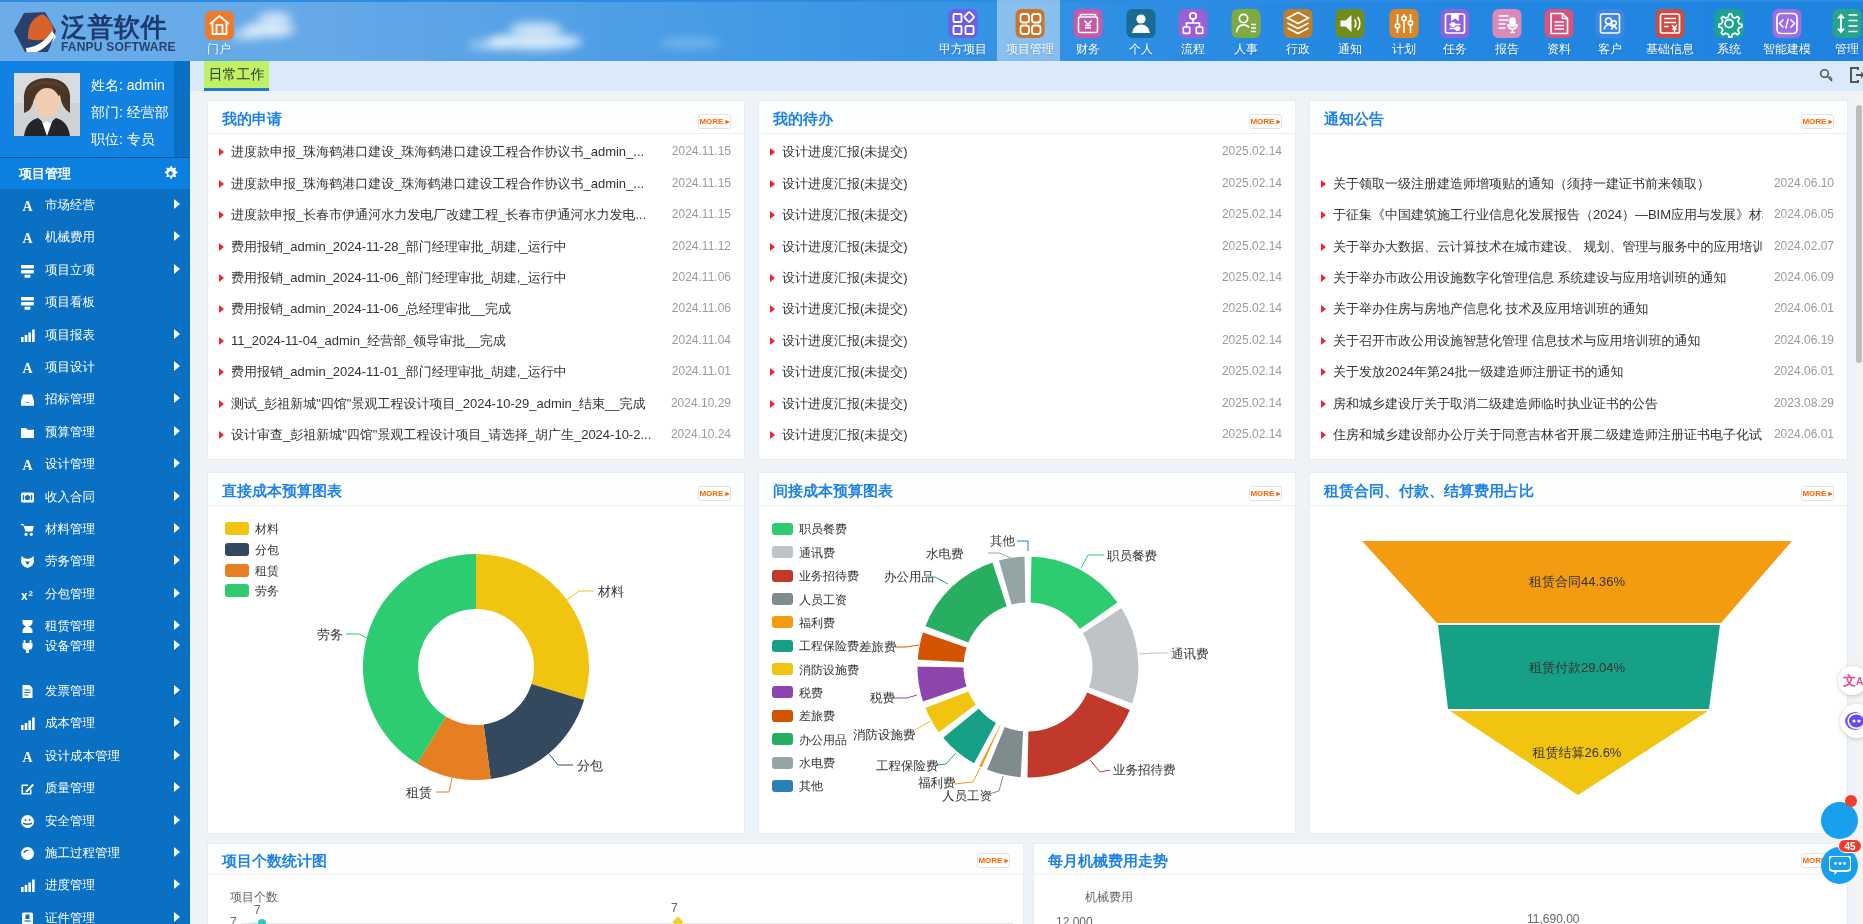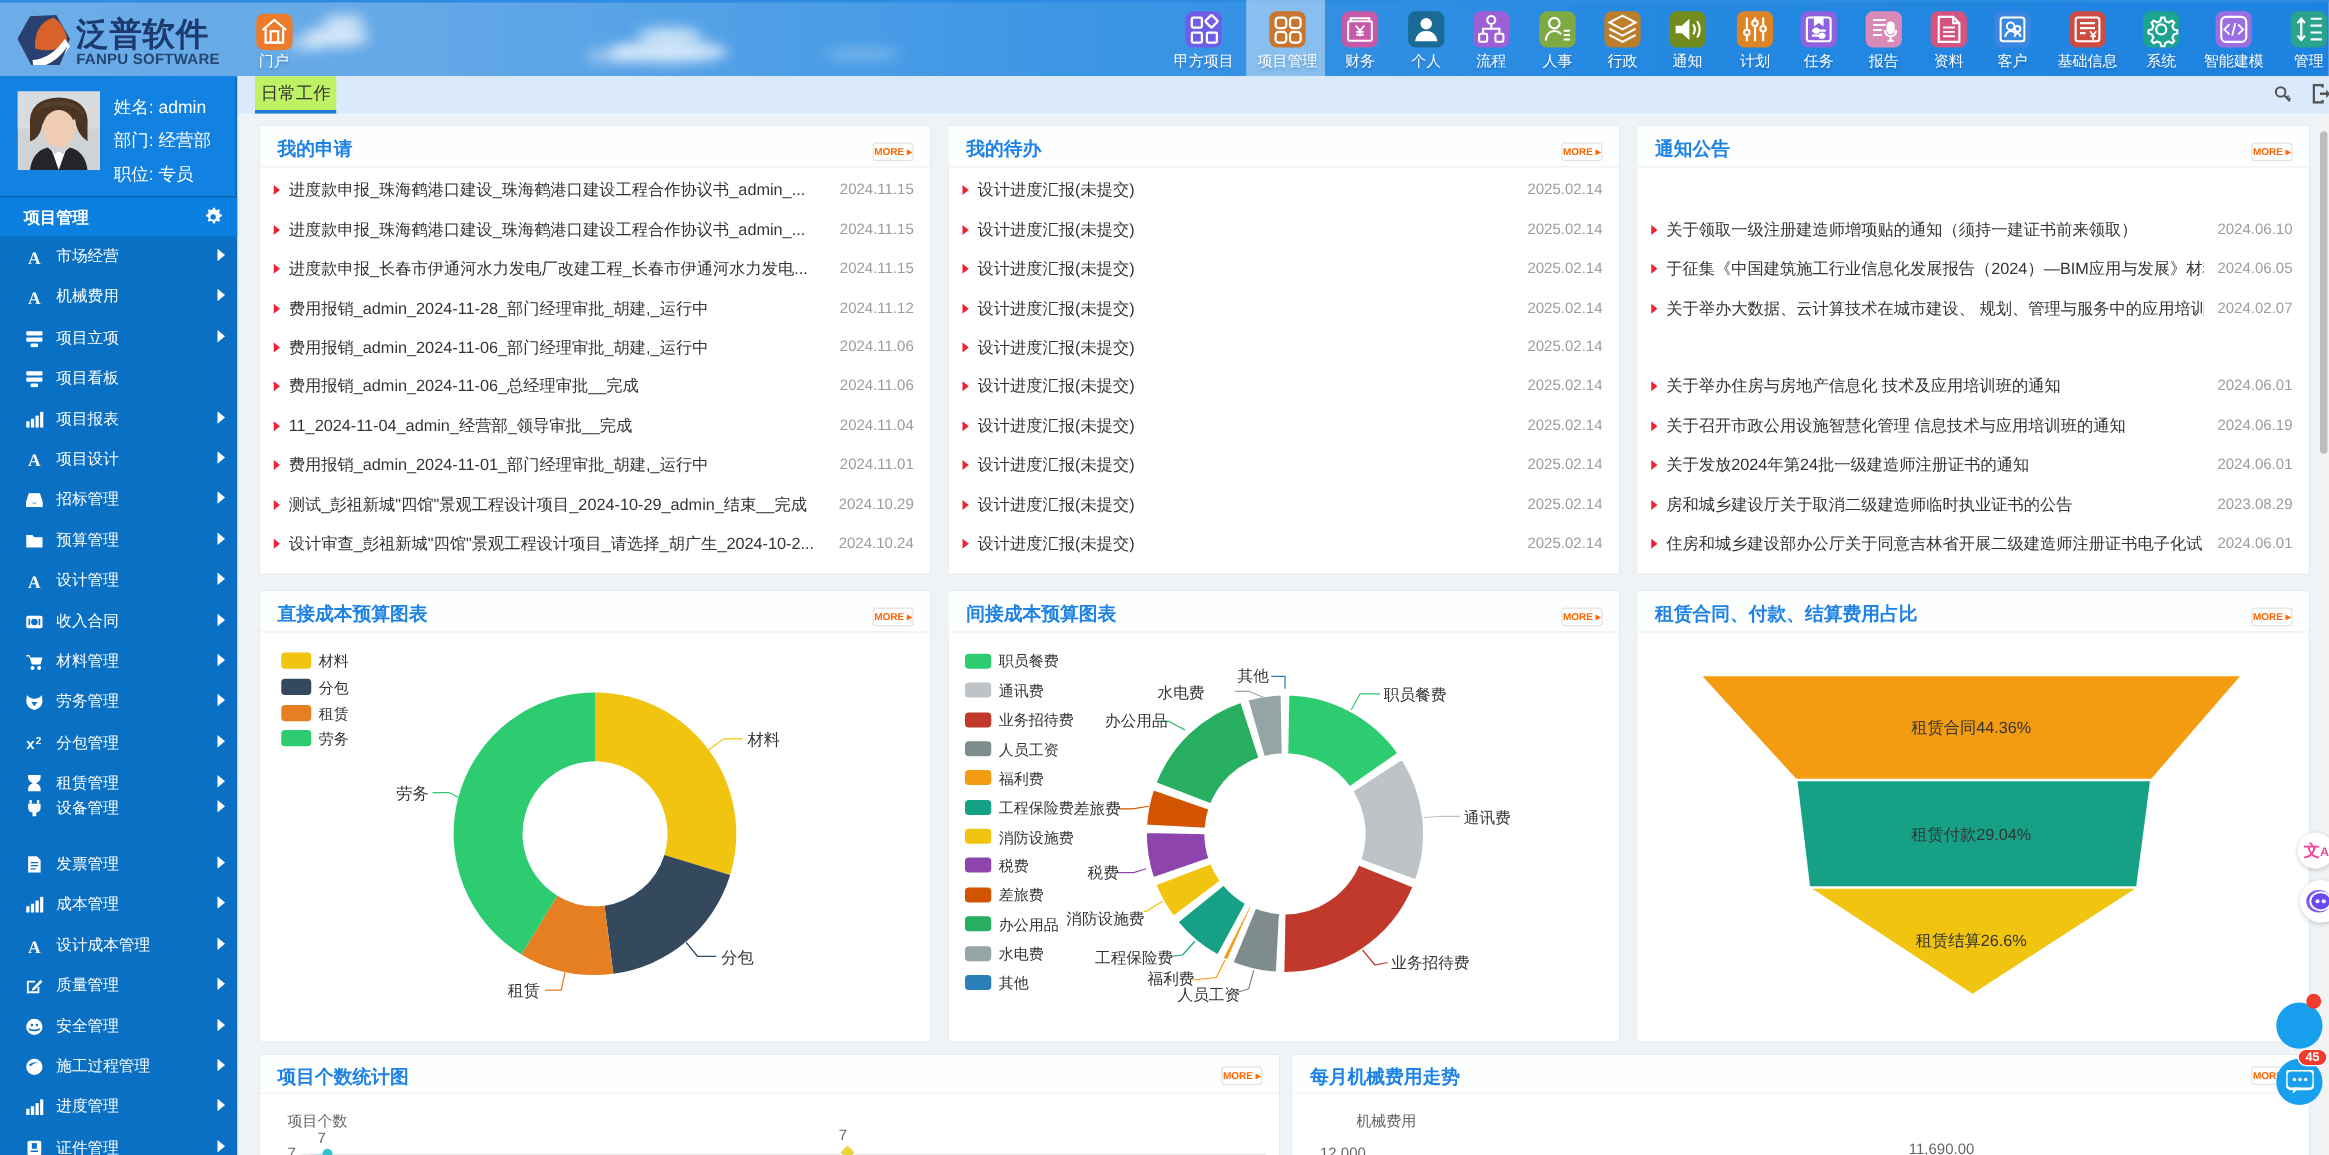--- a/index.html
+++ b/index.html
@@ -11,21 +11,21 @@
 #topbar::before { content:""; position:absolute; left:0; top:0; width:100%; height:2px; background:#2d8ce2; }
 .cloud { position:absolute; border-radius:50%; background:rgba(255,255,255,.75); filter:blur(5px); }
 #logo-text { position:absolute; left:61px; top:10px; color:#1c3a6e; font-size:26px; font-weight:bold; letter-spacing:0.5px; }
 #logo-sub { position:absolute; left:61px; top:40px; color:#24456f; font-size:12px; font-weight:bold; letter-spacing:0.2px; }
 .portal { position:absolute; left:205px; top:11px; width:29px; height:29px; background:#ed7b2b; border-radius:6px; }
 .tlabel { position:absolute; top:41px; color:#fff; font-size:12px; white-space:nowrap; transform:translateX(-50%); text-shadow:0 1px 2px rgba(0,60,130,.35); }
 .tico { position:absolute; top:9px; width:29px; height:29px; border-radius:6px; transform:translateX(-50%); }
 #hl-tile { position:absolute; left:997px; top:0; width:63px; height:61px; background:rgba(255,255,255,.42); }
 
 #sidebar { position:absolute; left:0; top:61px; width:190px; height:863px; background:#0a70c4; }
-#profile { position:absolute; left:0; top:0; width:188px; height:96px; background:#1181e2; }
+#profile { position:absolute; left:0; top:0; width:174px; height:96px; background:#1181e2; }
 #mhead { position:absolute; left:0; top:97px; width:190px; height:31px; background:#0c80e0; color:#fff; font-size:13px; font-weight:bold; line-height:31px; padding-left:19px; }
 .mitem { position:absolute; left:0; width:190px; height:32px; color:#fff; font-size:12.5px; line-height:32px; }
 .mitem .txt { position:absolute; left:45px; }
 .mitem .arr { position:absolute; right:10px; top:10px; width:0; height:0; border-left:6px solid #fff; border-top:5px solid transparent; border-bottom:5px solid transparent; }
 .micon { position:absolute; left:20px; top:9px; width:15px; height:15px; color:#fff; }
 
 #tabbar { position:absolute; left:190px; top:61px; width:1673px; height:30px; background:#daeafa; }
 #tab1 { position:absolute; left:14px; top:0; width:65px; height:30px; background:#bef264; border-bottom:3px solid #1f7ad4; color:#333; font-size:14px; text-align:center; line-height:27px; }
 #content { position:absolute; left:190px; top:91px; width:1673px; height:833px; background:#eef3f7; }
 .panel { position:absolute; background:#fff; border:1px solid #ebebeb; }
@@ -518,20 +518,25 @@
     </div>
 <div class="li" style="top:99.1px">
       <span class="bu"></span>
       <span class="tx">于征集《中国建筑施工行业信息化发展报告（2024）—BIM应用与发展》材料...</span>
       <span class="dt">2024.06.05</span>
     </div>
 <div class="li" style="top:130.5px">
       <span class="bu"></span>
       <span class="tx">关于举办大数据、云计算技术在城市建设、 规划、管理与服务中的应用培训班...</span>
       <span class="dt">2024.02.07</span>
+    </div>
+<div class="li" style="top:161.9px">
+      <span class="bu"></span>
+      <span class="tx">关于举办市政公用设施数字化管理信息 系统建设与应用培训班的通知</span>
+      <span class="dt">2024.06.09</span>
     </div>
 <div class="li" style="top:193.3px">
       <span class="bu"></span>
       <span class="tx">关于举办住房与房地产信息化 技术及应用培训班的通知</span>
       <span class="dt">2024.06.01</span>
     </div>
 <div class="li" style="top:224.7px">
       <span class="bu"></span>
       <span class="tx">关于召开市政公用设施智慧化管理 信息技术与应用培训班的通知</span>
       <span class="dt">2024.06.19</span>

